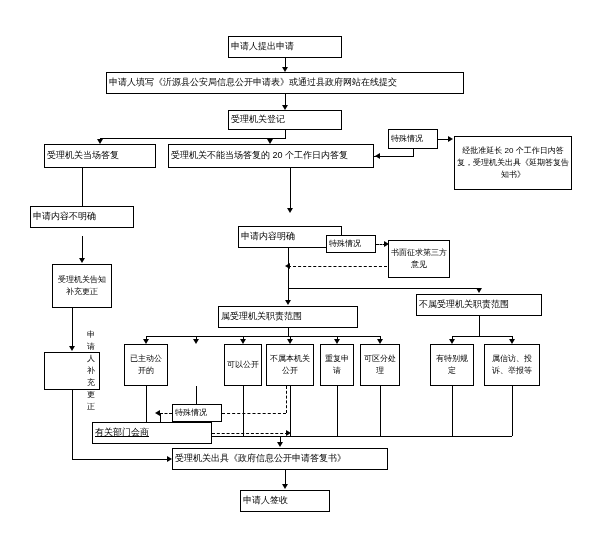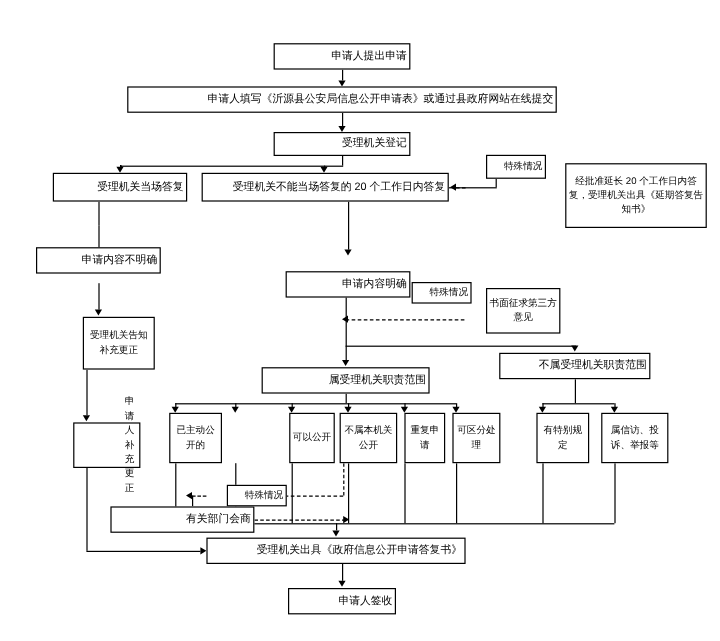--- a/index.html
+++ b/index.html
@@ -19,30 +19,29 @@
     width: 600px;
     height: 534px;
   }
   .node {
     position: absolute;
     box-sizing: border-box;
     border: 1px solid #000000;
     background: #ffffff;
     display: flex;
     align-items: center;
-    justify-content: flex-end;
+    justify-content: flex-start;
     text-align: center;
     font-size: 9px;
     line-height: 1.25;
     padding: 1px 2px;
     z-index: 3;
   }
   .node.small {
     font-size: 8px;
-    margin-left: 17px;
   }
   .ln {
     position: absolute;
     background: #000000;
     z-index: 1;
   }
   .ln.h {
     height: 1px;
   }
   .ln.v {
@@ -173,21 +172,21 @@
   </div>
 
   <div class="node small" style="left:484px; top:344px; width:56px; height:42px; line-height:1.5;">
     <span>属信访、投诉、举报等</span>
   </div>
 
   <div class="node small" style="left:172px; top:404px; width:50px; height:18px;">
     <span>特殊情况</span>
   </div>
 
-  <div class="node" style="left:92px; top:422px; width:120px; height:22px;">
+  <div class="node" style="left:92px; top:422px; width:120px; height:22px;text-decoration:underline;">
     <span>有关部门会商</span>
   </div>
 
   <div class="node" style="left:172px; top:448px; width:216px; height:22px;">
     <span>受理机关出具《政府信息公开申请答复书》</span>
   </div>
 
   <div class="node" style="left:240px; top:490px; width:90px; height:22px;">
     <span>申请人签收</span>
   </div>

